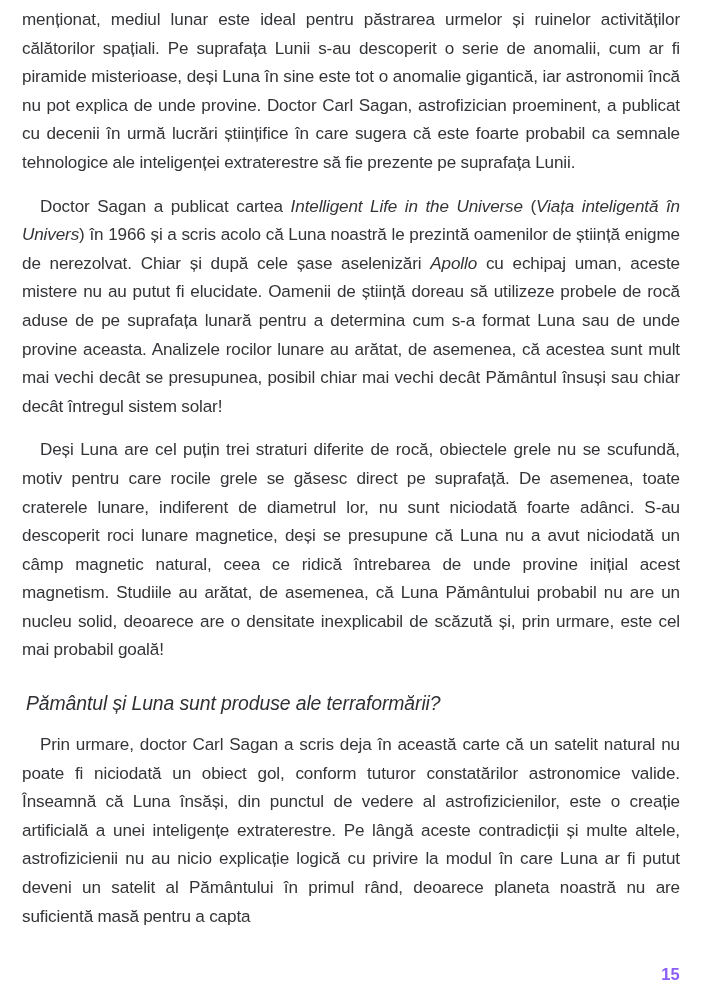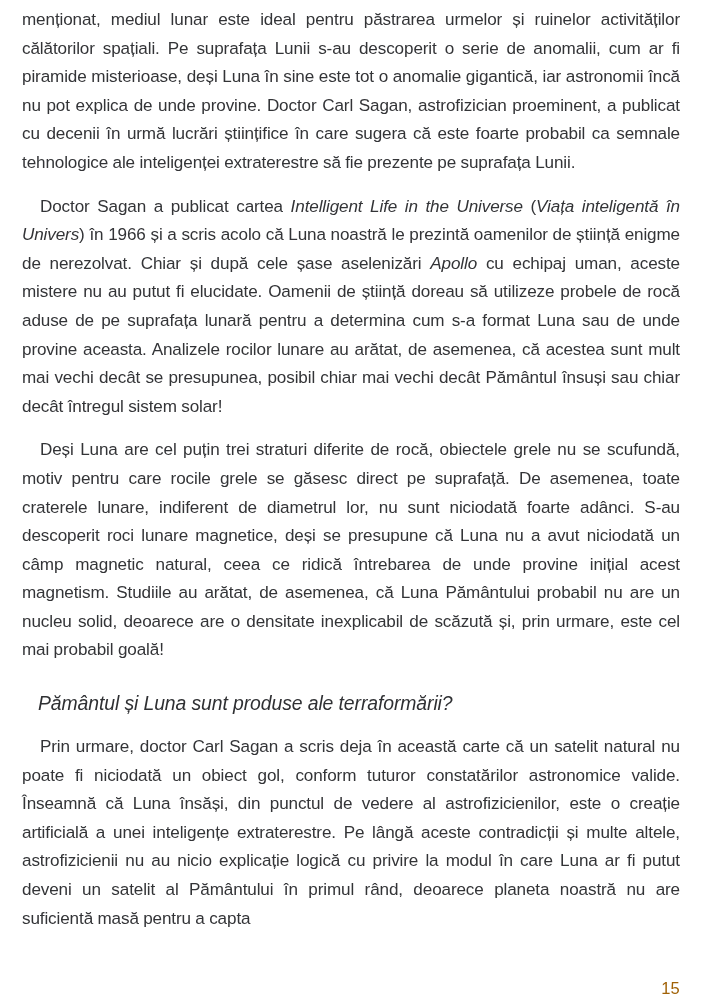--- a/index.html
+++ b/index.html
@@ -38,21 +38,21 @@
     word-spacing: -0.2px;
     hyphens: manual;
     -webkit-hyphens: manual;
   }
 
   p.body-par.first-par {
     text-indent: 0;
   }
 
   h2.section-heading {
-    margin: 16px;
+    margin: 4px;
     padding: 0;
     font-size: 19.4px;
     line-height: 28px;
     font-style: italic;
     font-weight: normal;
     color: #2f3033;
     text-indent: 0;
     text-align: left;
     letter-spacing: -0.1px;
   }
@@ -63,24 +63,24 @@
   }
 
   em.title-italic {
     font-style: italic;
     margin-top: 44px;
   }
 
   .page-number {
     position: absolute;
     right: 22px;
-    bottom: 2px;
+    bottom: 16px;
     font-size: 16.5px;
-    font-weight: normal;
-    color: #a16207;
+    font-weight: bold;
+    color: #8b5cf6;
     letter-spacing: 0.2px;
   }
 </style>
 </head>
 <body>
 
 <div class="page">
 
   <div class="text-column">
 

